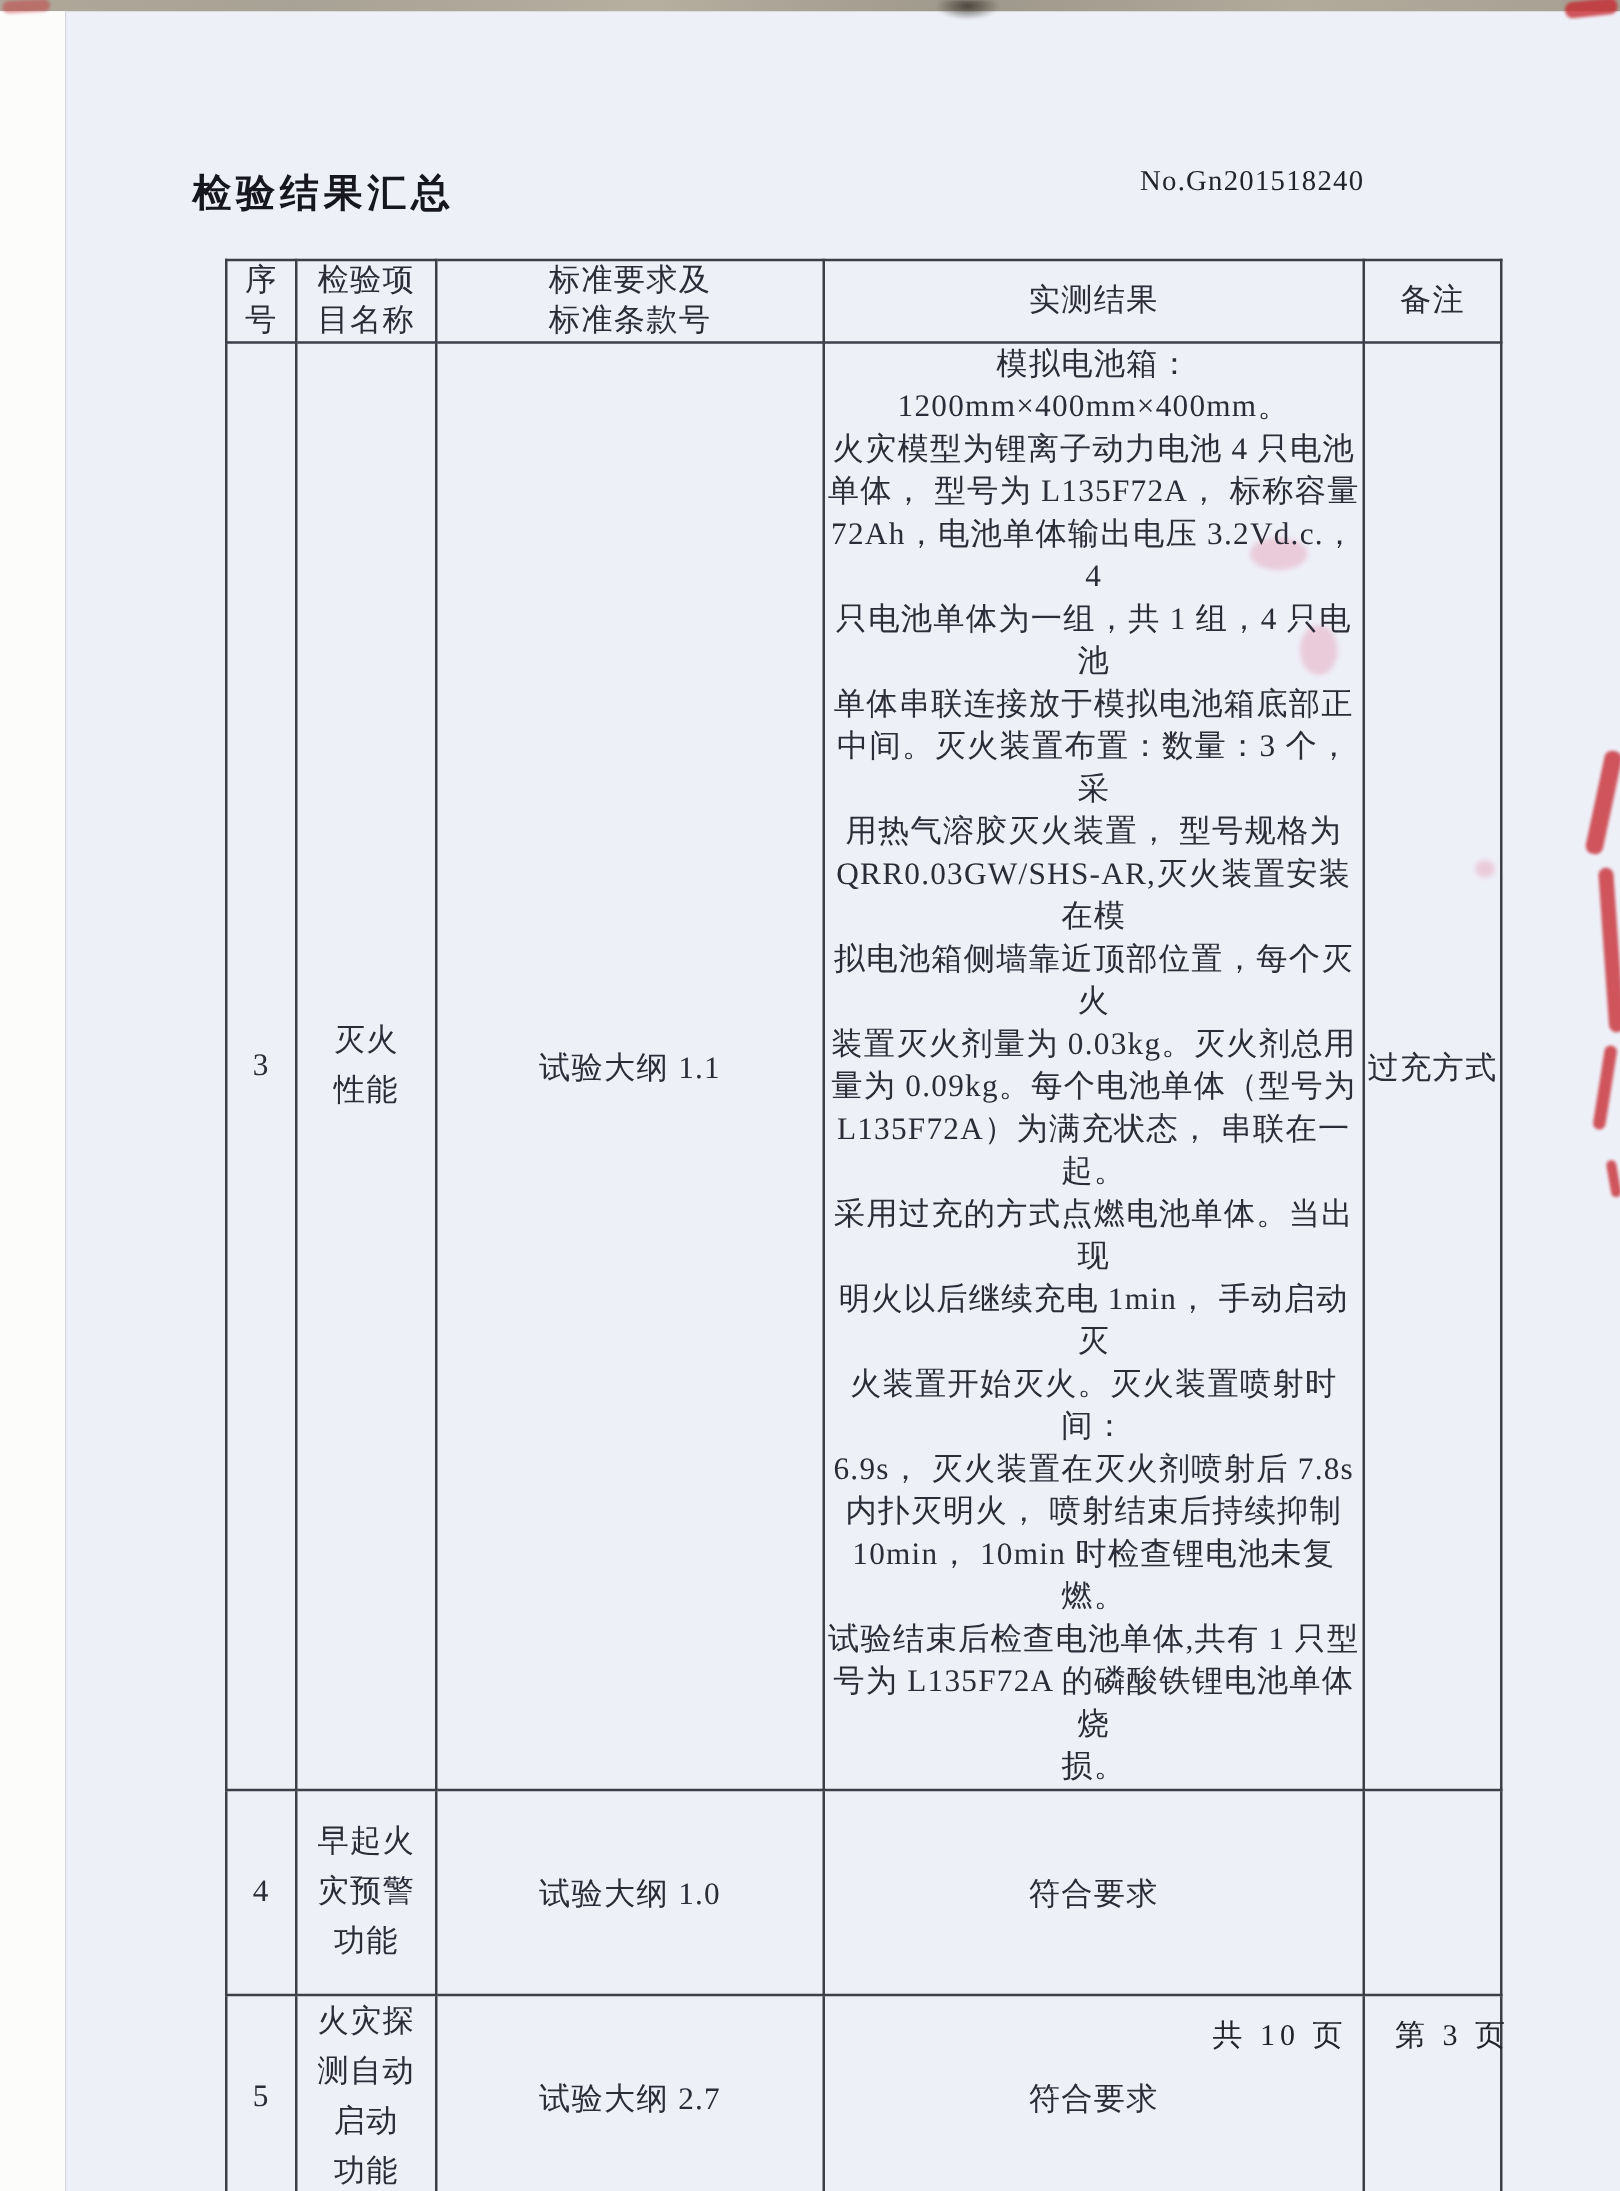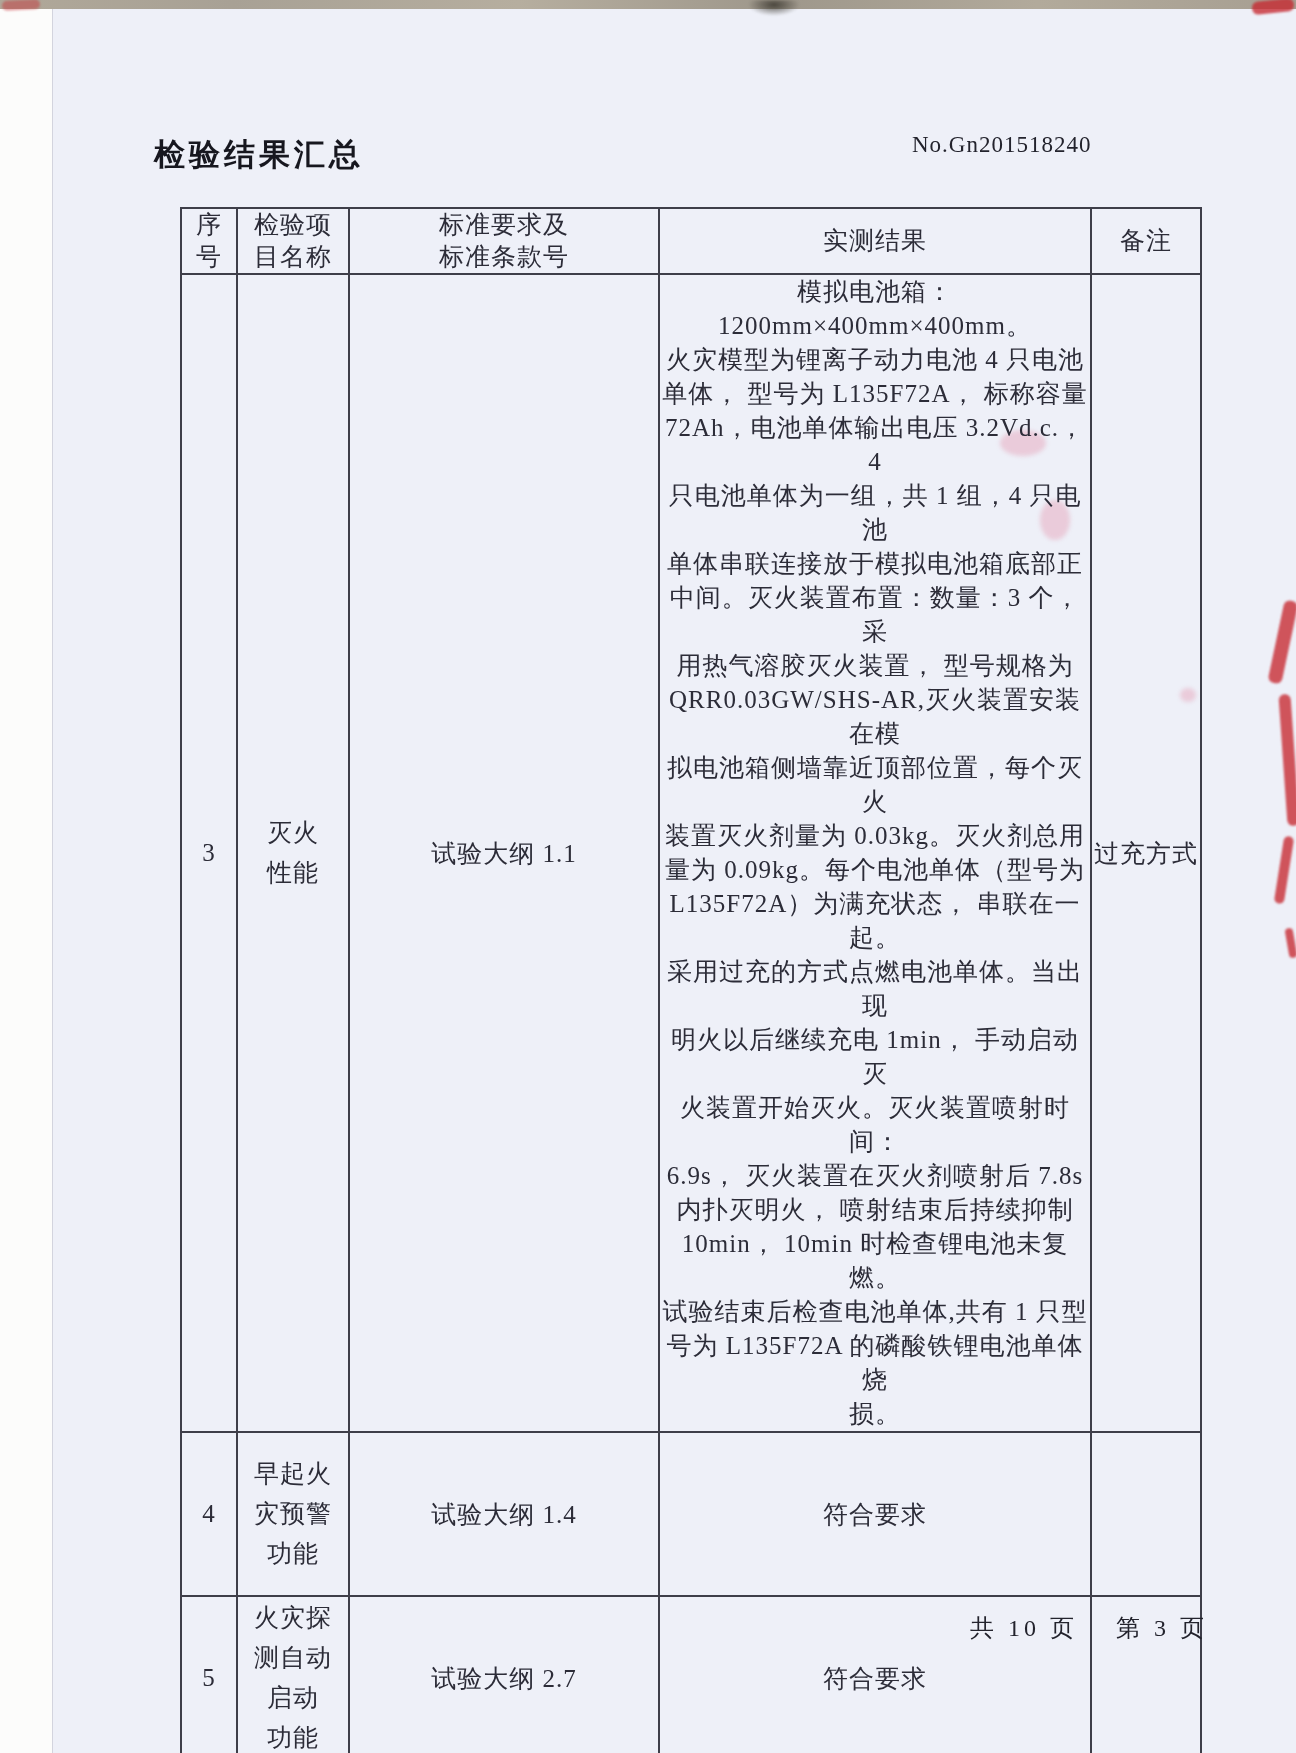--- a/index.html
+++ b/index.html
@@ -147,21 +147,21 @@
 试验结束后检查电池单体,共有 1 只型
 号为 L135F72A 的磷酸铁锂电池单体烧
 损。</td>
       <td class="remark-cell">过充方式</td>
     </tr>
     <tr class="row4">
       <td>4</td>
       <td class="item-cell">早起火
 灾预警
 功能</td>
-      <td class="std-cell">试验大纲 1.4</td>
+      <td class="std-cell">试验大纲 1.0</td>
       <td>符合要求</td>
       <td class="remark-cell"></td>
     </tr>
     <tr class="row5">
       <td>5</td>
       <td class="item-cell">火灾探
 测自动
 启动
 功能</td>
       <td class="std-cell">试验大纲 2.7</td>

